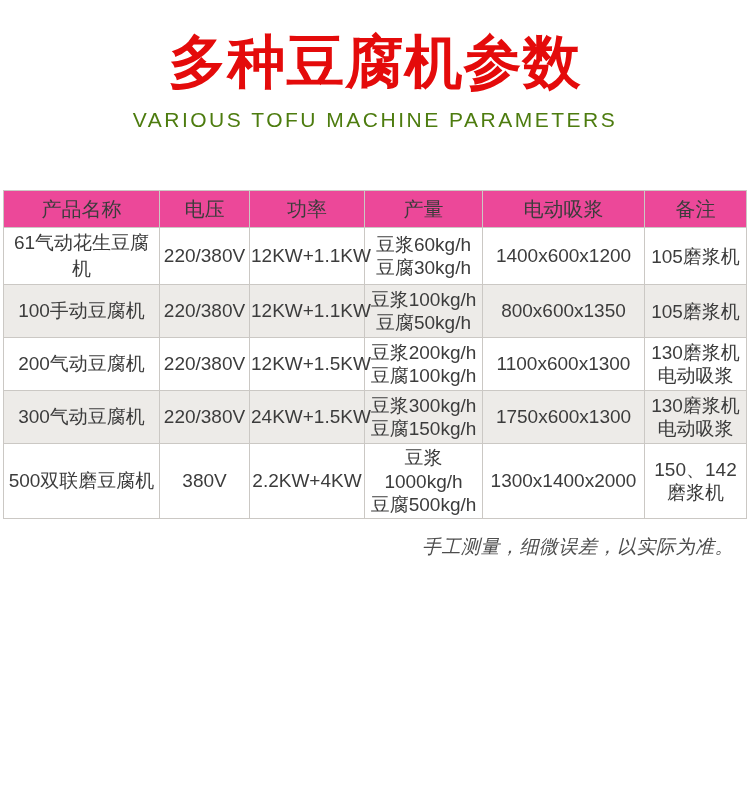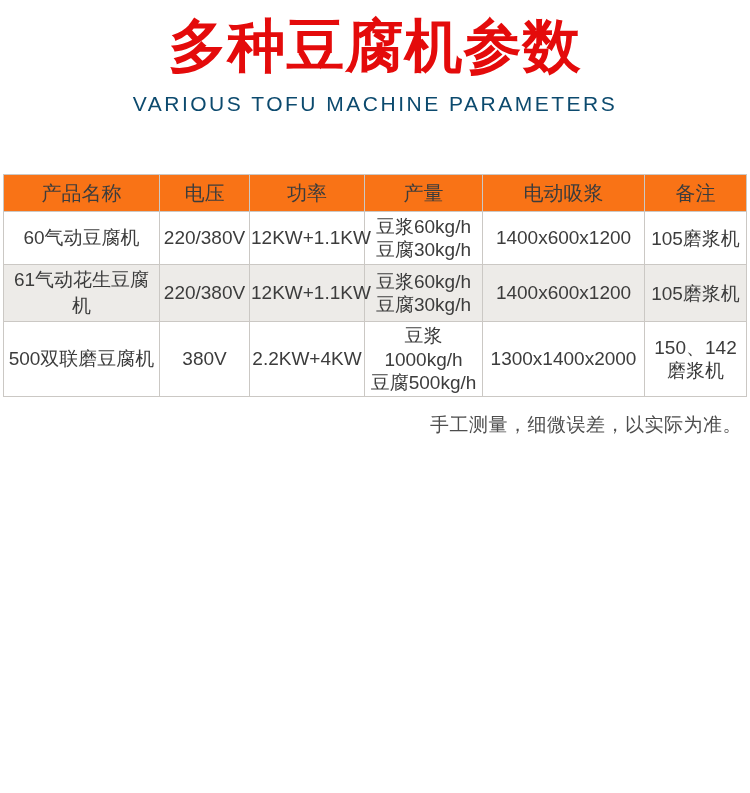--- a/index.html
+++ b/index.html
@@ -6,53 +6,53 @@
   html, body { background: #ffffff; }
   .page {
     position: relative;
     width: 750px;
     height: 793px;
     background: #ffffff;
     font-family: "Liberation Sans", "DejaVu Sans", sans-serif;
     overflow: hidden;
   }
   .title-block {
-    padding-top: 12px;
+    padding-top: 28px;
     text-align: center;
   }
   .page-title {
     font-family: "DejaVu Serif", "Liberation Serif", serif;
     font-size: 58px;
     line-height: 1.18;
     font-weight: 900;
     color: #e40b0b;
     letter-spacing: 1px;
   }
   .page-subtitle {
     margin-top: 12px;
     font-size: 21px;
     font-weight: 400;
-    color: #0c4a6e;
+    color: #4d7c0f;
     letter-spacing: 2.5px;
   }
   table.params {
     margin: 58px auto 0 auto;
     width: 743px;
     border-collapse: collapse;
     table-layout: fixed;
     color: #3c3c3c;
   }
   table.params th, table.params td {
     border: 1px solid #cbc8c4;
     text-align: center;
     vertical-align: middle;
     font-weight: 400;
   }
   table.params th {
-    background: #f97316;
+    background: #ec4899;
     height: 37px;
     font-size: 20px;
     color: #3c3c3c;
   }
   table.params td {
     height: 53px;
     font-size: 19px;
     background: #ffffff;
     padding: 2px 1px;
   }
@@ -61,25 +61,26 @@
   .col-name { width: 156px; }
   .col-voltage { width: 90px; }
   .col-power { width: 115px; }
   .col-output { width: 118px; }
   .col-size { width: 162px; }
   .col-note { width: 102px; }
   .cell-line { display: block; line-height: 1.22; }
   .cell-line:empty { display: none; }
   .footer-note {
     margin-top: 15px;
-    padding-right: 8px;
+    padding-right: 16px;
     text-align: right;
     font-size: 19px;
     color: #4d4d4d;
     letter-spacing: 0.5px;
+    font-style: italic;
   }
 </style>
 </head>
 <body>
 
 <div class="page">
 
   <div class="title-block">
     <div class="page-title">多种豆腐机参数</div>
     <div class="page-subtitle">VARIOUS TOFU MACHINE PARAMETERS</div>
@@ -99,45 +100,73 @@
         <th>产品名称</th>
         <th>电压</th>
         <th>功率</th>
         <th>产量</th>
         <th>电动吸浆</th>
         <th>备注</th>
       </tr>
     </thead>
     <tbody>
       <tr>
-        <td>60气动豆腐机</td>
+        <td>61气动花生豆腐机</td>
         <td>220/380V</td>
         <td>12KW+1.1KW</td>
         <td>
           <span class="cell-line">豆浆60kg/h</span>
           <span class="cell-line">豆腐30kg/h</span>
         </td>
         <td>1400x600x1200</td>
         <td>
           <span class="cell-line">105磨浆机</span>
 
         </td>
       </tr>
       <tr>
-        <td>61气动花生豆腐机</td>
+        <td>100手动豆腐机</td>
         <td>220/380V</td>
         <td>12KW+1.1KW</td>
         <td>
-          <span class="cell-line">豆浆60kg/h</span>
-          <span class="cell-line">豆腐30kg/h</span>
+          <span class="cell-line">豆浆100kg/h</span>
+          <span class="cell-line">豆腐50kg/h</span>
         </td>
-        <td>1400x600x1200</td>
+        <td>800x600x1350</td>
         <td>
           <span class="cell-line">105磨浆机</span>
 
+        </td>
+      </tr>
+      <tr>
+        <td>200气动豆腐机</td>
+        <td>220/380V</td>
+        <td>12KW+1.5KW</td>
+        <td>
+          <span class="cell-line">豆浆200kg/h</span>
+          <span class="cell-line">豆腐100kg/h</span>
+        </td>
+        <td>1100x600x1300</td>
+        <td>
+          <span class="cell-line">130磨浆机</span>
+          <span class="cell-line">电动吸浆</span>
+        </td>
+      </tr>
+      <tr>
+        <td>300气动豆腐机</td>
+        <td>220/380V</td>
+        <td>24KW+1.5KW</td>
+        <td>
+          <span class="cell-line">豆浆300kg/h</span>
+          <span class="cell-line">豆腐150kg/h</span>
+        </td>
+        <td>1750x600x1300</td>
+        <td>
+          <span class="cell-line">130磨浆机</span>
+          <span class="cell-line">电动吸浆</span>
         </td>
       </tr>
       <tr class="tall">
         <td>500双联磨豆腐机</td>
         <td>380V</td>
         <td>2.2KW+4KW</td>
         <td>
           <span class="cell-line">豆浆1000kg/h</span>
           <span class="cell-line">豆腐500kg/h</span>
         </td>

